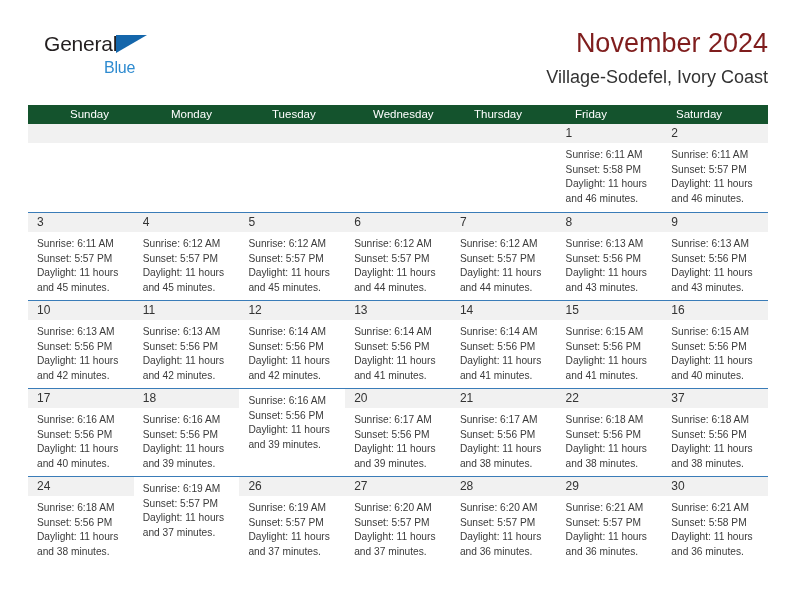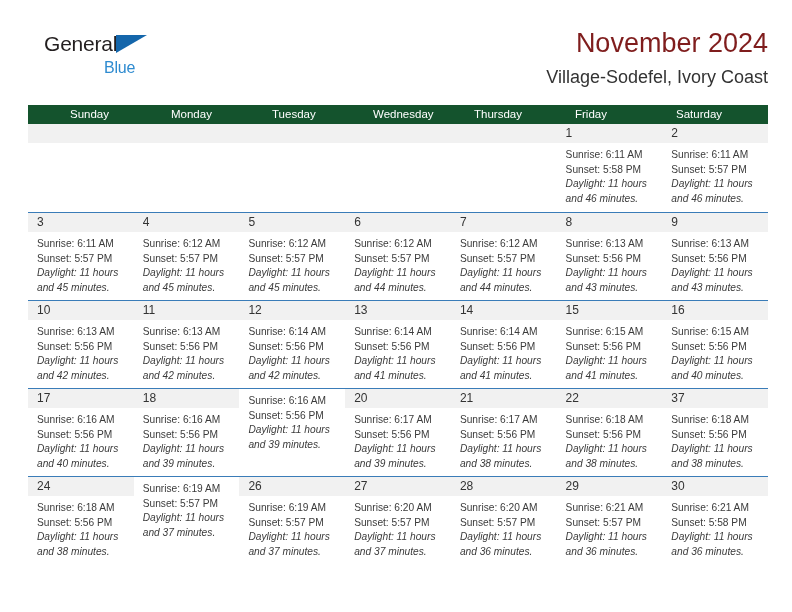--- a/index.html
+++ b/index.html
@@ -138,21 +138,21 @@
     padding-left: 9px;
     display: block;
   }
   .dayinfo {
     padding: 5px 7px 0 9px;
     font-size: 10.2px;
     line-height: 14.6px;
     color: #3b3b3b;
   }
   .dayinfo div { white-space: nowrap; }
-  .dayinfo .wrap { white-space: normal; font-style: italic; }
+  .dayinfo .wrap { white-space: normal; }
 </style>
 </head>
 <body>
 
 <div class="page">
 
   <div class="top">
 
     <div class="logo">
       <div class="logo-row1">

